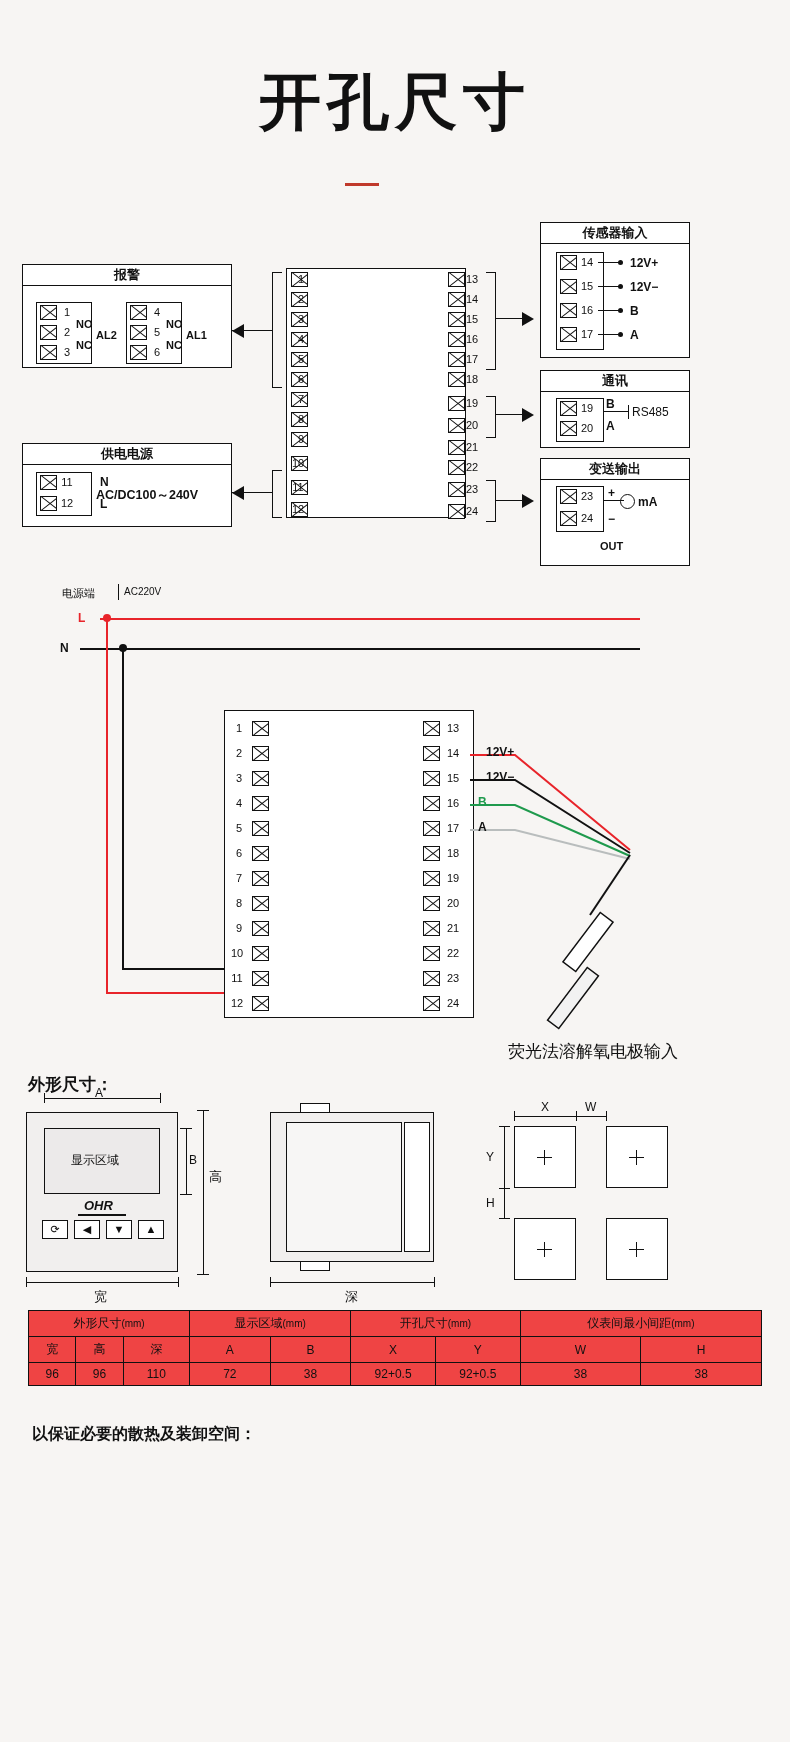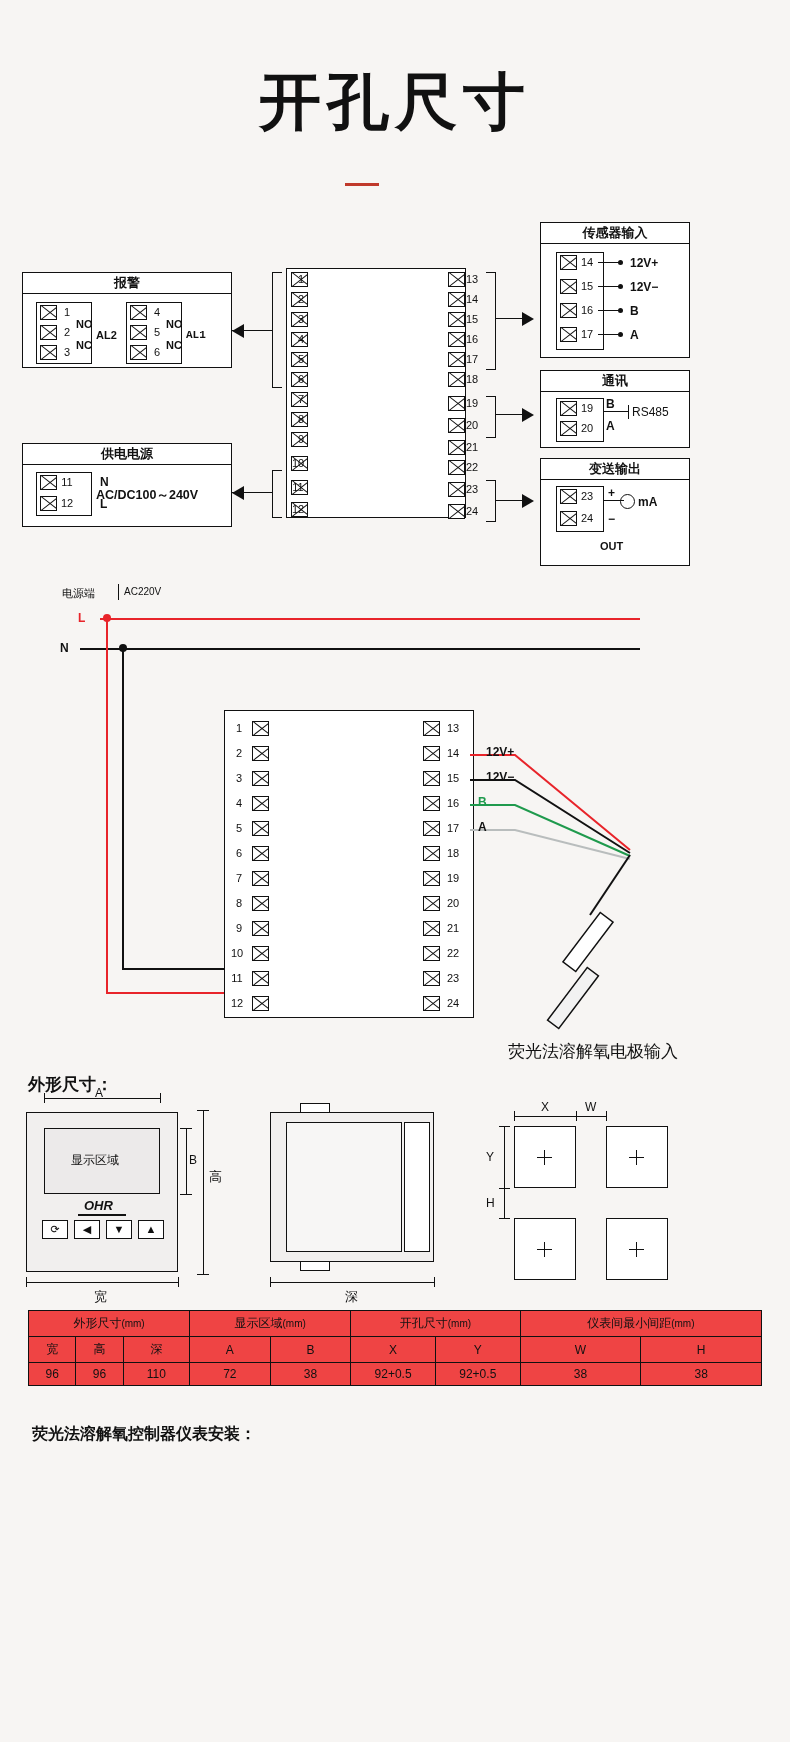--- a/index.html
+++ b/index.html
@@ -90,21 +90,21 @@
 </style>
 </head>
 <body>
 
 <div class="page">
 
   <div class="title">开孔尺寸</div>
   <div class="title-rule"></div>
 
   <div class="box" style="left:22px;top:272px;width:210px;height:96px;"></div>
-  <div class="boxhdr" style="left:22px;top:272px;width:210px;height:22px;">报警</div>
+  <div class="boxhdr" style="left:22px;top:264px;width:210px;height:22px;">报警</div>
 
   <div class="box" style="left:36px;top:302px;width:56px;height:62px;"></div>
   <div class="term" style="left:40px;top:305px;"></div>
   <div class="tnum" style="left:58px;top:306px;">1</div>
   <div class="term" style="left:40px;top:325px;"></div>
   <div class="tnum" style="left:58px;top:326px;">2</div>
   <div class="term" style="left:40px;top:345px;"></div>
   <div class="tnum" style="left:58px;top:346px;">3</div>
   <div class="lbl lbl-b" style="left:76px;top:318px;">NO</div>
   <div class="lbl lbl-b" style="left:76px;top:339px;">NC</div>
@@ -112,21 +112,21 @@
 
   <div class="box" style="left:126px;top:302px;width:56px;height:62px;"></div>
   <div class="term" style="left:130px;top:305px;"></div>
   <div class="tnum" style="left:148px;top:306px;">4</div>
   <div class="term" style="left:130px;top:325px;"></div>
   <div class="tnum" style="left:148px;top:326px;">5</div>
   <div class="term" style="left:130px;top:345px;"></div>
   <div class="tnum" style="left:148px;top:346px;">6</div>
   <div class="lbl lbl-b" style="left:166px;top:318px;">NO</div>
   <div class="lbl lbl-b" style="left:166px;top:339px;">NC</div>
-  <div class="lbl lbl-b" style="left:186px;top:329px;font-family:Liberation Mono, monospace;">AL1</div>
+  <div class="lbl lbl-b" style="left:186px;top:329px;">AL1</div>
 
   <div class="line hl" style="left:232px;top:330px;width:18px;"></div>
   <div class="arrow arrow-l" style="left:232px;top:324px;"></div>
   <div class="line hl" style="left:250px;top:330px;width:22px;"></div>
 
   <div class="box" style="left:22px;top:443px;width:210px;height:84px;"></div>
   <div class="boxhdr" style="left:22px;top:443px;width:210px;height:22px;">供电电源</div>
   <div class="box" style="left:36px;top:472px;width:56px;height:44px;"></div>
   <div class="term" style="left:40px;top:475px;"></div>
   <div class="tnum" style="left:58px;top:476px;">11</div>
@@ -435,15 +435,15 @@
       <td>72</td>
       <td>38</td>
       <td>92+0.5</td>
       <td>92+0.5</td>
       <td>38</td>
       <td>38</td>
     </tr>
   </tbody>
     </table>
 
-  <div class="foot-title" style="left:32px;top:1424px;">荧光法溶解氧控制器仪表安装：</div>
+  <div class="foot-title" style="left:32px;top:1424px;">以保证必要的散热及装卸空间：</div>
 
 </div>
 
 </body></html>

